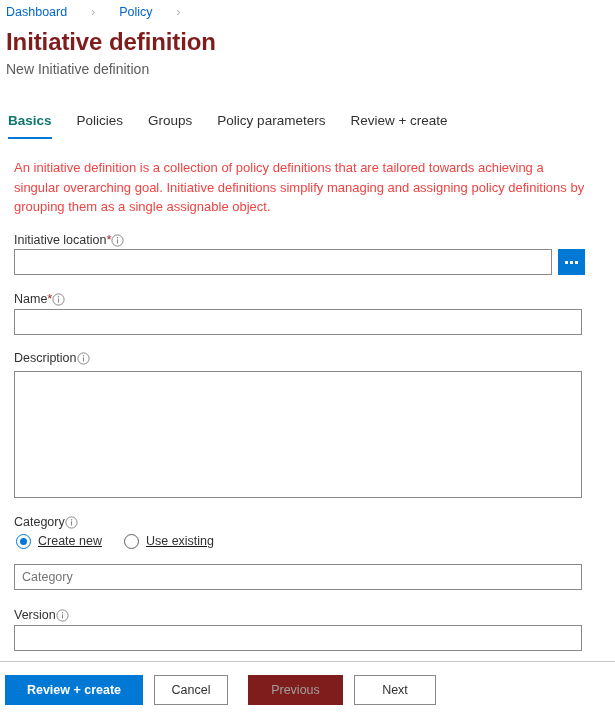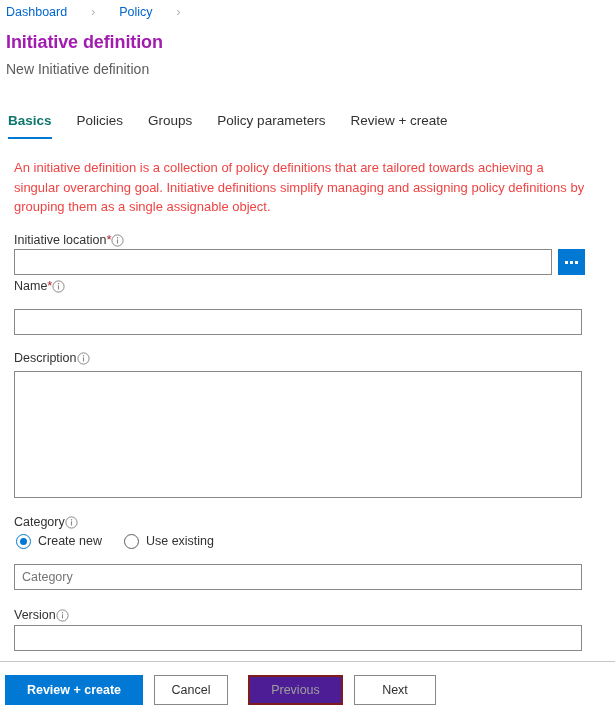--- a/index.html
+++ b/index.html
@@ -19,22 +19,22 @@
     position: absolute; left: 6px; top: 4px;
     font-size: 12.5px; line-height: 16px;
     display: flex; align-items: center; gap: 24px;
   }
   .crumb-link { color: #0066cc; cursor: pointer; }
   .crumb-sep { color: #b3b3b3; font-size: 12px; }
 
   
   .title {
     position: absolute; left: 6px; top: 26px;
-    font-size: 18px; line-height: 32px;
-    font-weight: 600; color: #a21caf;
+    font-size: 24px; line-height: 32px;
+    font-weight: 600; color: #7f1d1d;
     letter-spacing: -0.1px;
   }
   .subtitle {
     position: absolute; left: 6px; top: 61px;
     font-size: 14px; line-height: 16px;
     color: #5c5c5c;
   }
 
   
   .tabs {
@@ -123,21 +123,21 @@
     background: #ffffff;
   }
 
   
   .radio-row {
     position: absolute; left: 16px; top: 533px;
     display: flex; align-items: center;
   }
   .radio-opt {
     display: flex; align-items: center; gap: 7px;
-    cursor: pointer; margin-right: 22px;
+    cursor: pointer; margin-right: 22px; text-decoration: underline;
   }
   .radio-mark {
     width: 15px; height: 15px; border-radius: 50%;
     border: 1px solid #605e5c; background: #fff;
     display: flex; align-items: center; justify-content: center;
     flex: 0 0 15px;
   }
   .radio-opt.checked .radio-mark { border-color: #0078d4; border-width: 1px; }
   .radio-opt.checked .radio-mark::after {
     content: ""; width: 7px; height: 7px; border-radius: 50%;
@@ -162,22 +162,22 @@
   }
   .btn-primary {
     background: #0078d4; color: #ffffff;
     border: 1px solid #0078d4; font-weight: 700;
   }
   .btn-default {
     background: #ffffff; color: #323130;
     border: 1px solid #8a8886;
   }
   .btn-disabled {
-    background: #4c1d95; color: #a19f9d;
-    border: 2px solid #7f1d1d; cursor: default;
+    background: #7f1d1d; color: #a19f9d;
+    border: 4px solid #7f1d1d; cursor: default;
   }
 </style>
 </head>
 <body>
 
 <div class="page">
 
   <div class="breadcrumb">
     <span class="crumb-link">Dashboard</span>
     <span class="crumb-sep">›</span>
@@ -211,21 +211,21 @@
   </div>
   <input class="txt-input" style="left: 14px; top: 249px; width: 538px;" placeholder="">
   <button class="browse-btn" style="left:558px; top:249px;">
     <span class="browse-dots">
         <i></i>
         <i></i>
         <i></i>
       </span>
   </button>
 
-  <div class="field-label" style="left:14px; top:278px;">
+  <div class="field-label" style="left:14px; top:291px;">
     <span>Name</span>
     <span class="req">*</span>
     <span class="info-icon">
       <svg width="13" height="13" viewBox="0 0 13 13" aria-hidden="true">
         <circle cx="6.5" cy="6.5" r="5.6" fill="none" stroke="#8a8886" stroke-width="1"></circle>
         <circle cx="6.5" cy="3.7" r="0.75" fill="#8a8886"></circle>
         <rect x="5.95" y="5.3" width="1.1" height="4.2" fill="#8a8886"></rect>
       </svg>
     </span>
   </div>

